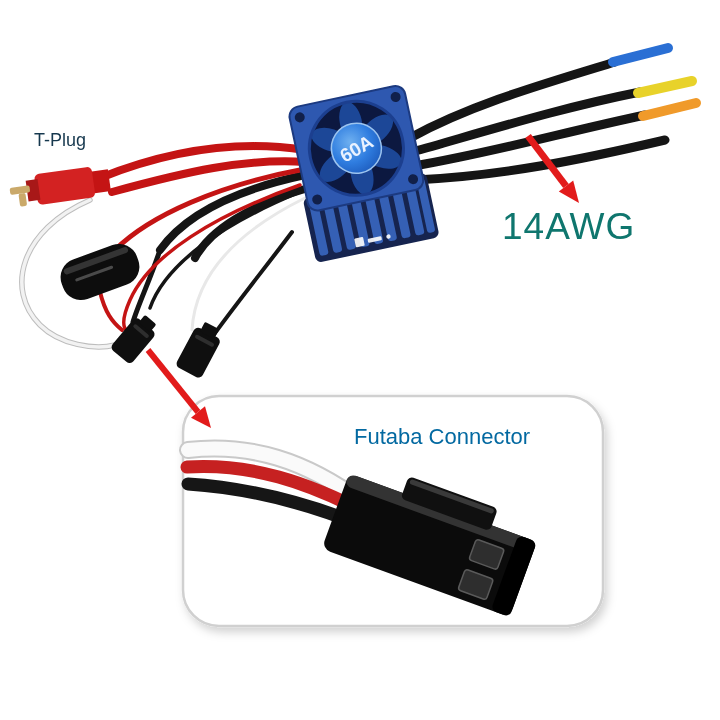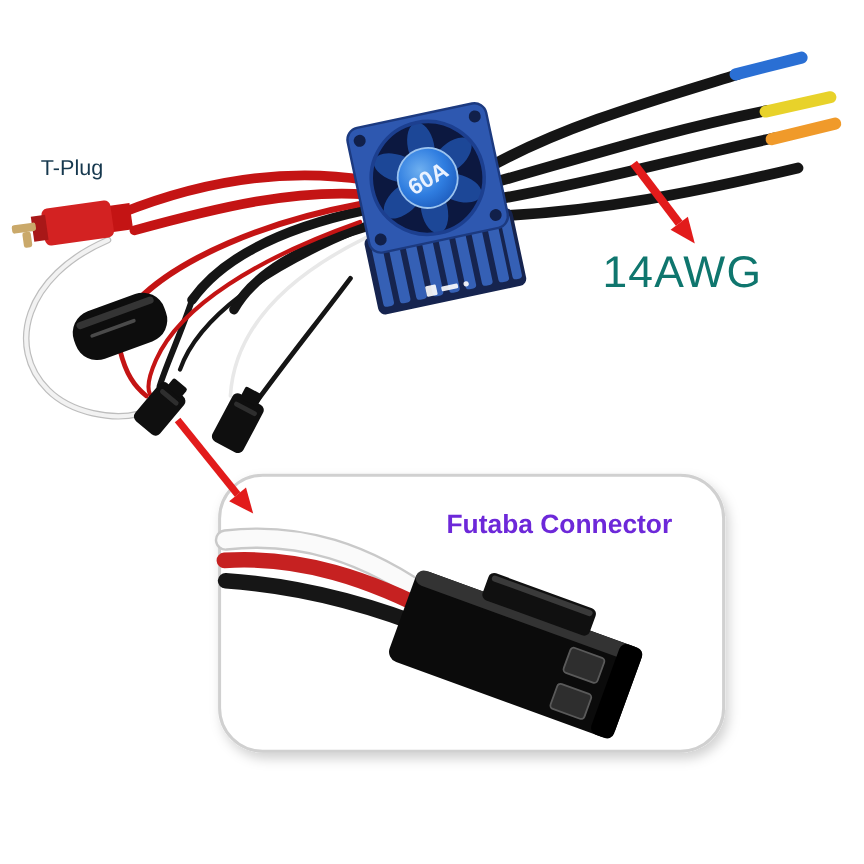--- a/index.html
+++ b/index.html
@@ -2,21 +2,21 @@
 <html><head>
 <meta charset="utf-8">
 <style>
   html,body{margin:0;padding:0;background:#fff;}
   .stage{position:relative;width:720px;height:720px;background:#ffffff;overflow:hidden;
          font-family:"Liberation Sans", sans-serif;}
   .stage svg{position:absolute;left:0;top:0;}
   .label{position:absolute;white-space:nowrap;}
   .label-tplug{left:2px;top:130px;font-size:18px;font-weight:500;color:#16384e;margin-left:32px;}
   .label-awg{left:502px;top:206px;font-size:37px;font-weight:500;color:#0f766e;letter-spacing:1px;}
-  .label-futaba{left:372px;top:424px;font-size:22px;font-weight:700;color:#6d28d9;}
+  .label-futaba{left:354px;top:424px;font-size:22px;font-weight:400;color:#0369a1;}
   .fan-text{font-family:"Liberation Sans", sans-serif;font-weight:bold;fill:#eaf2ff;}
 </style>
 </head>
 <body>
 
 <div class="stage">
 
   <svg width="720" height="720" viewBox="0 0 720 720">
     <defs>
       <radialGradient id="hubGrad" cx="40%" cy="35%" r="75%">

